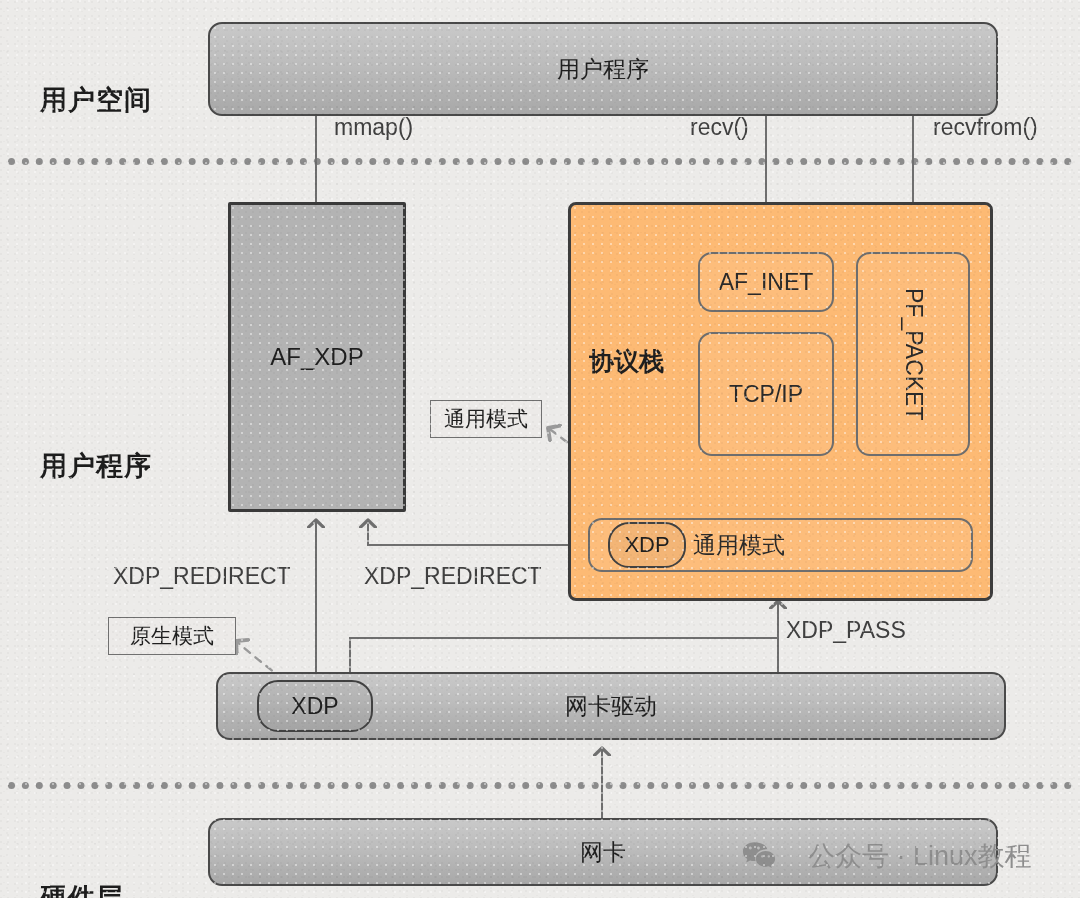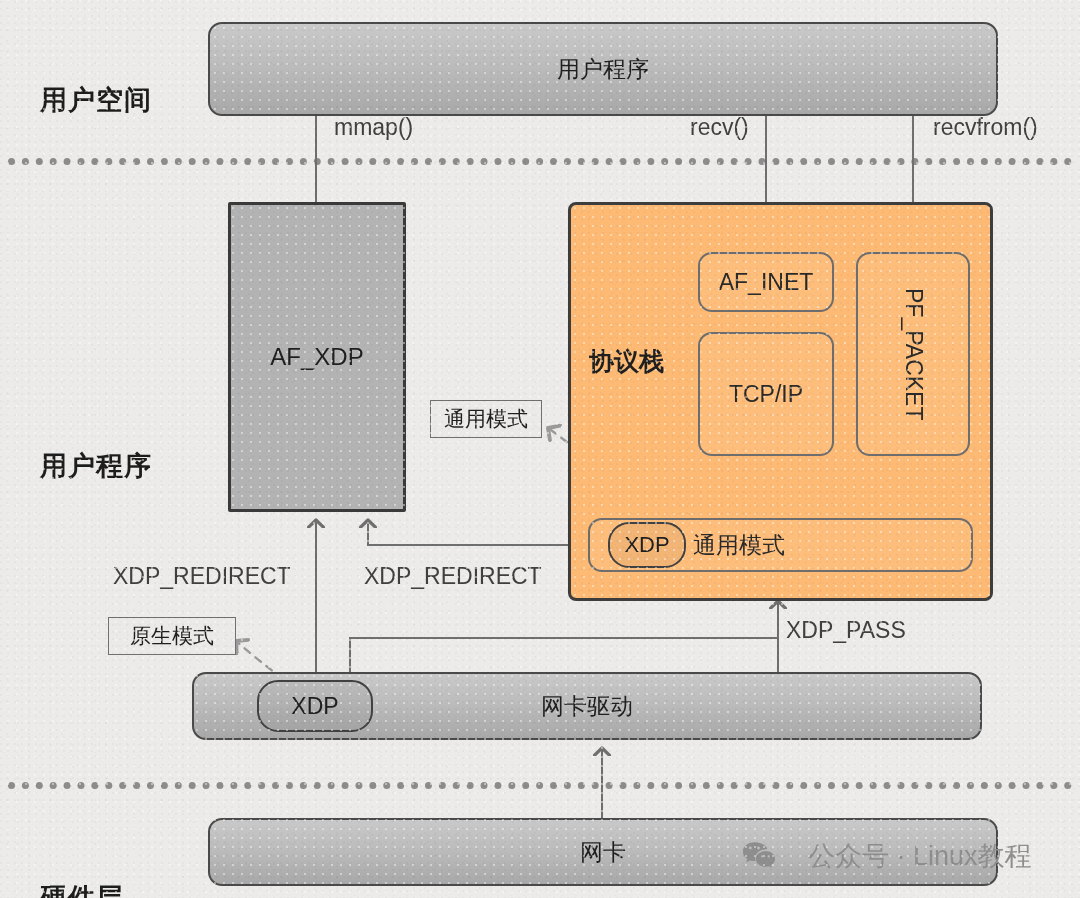--- a/index.html
+++ b/index.html
@@ -225,21 +225,21 @@
   </div>
 
   <div class="box soft-box" style="left:588px; top:518px; width:385px; height:54px; justify-content:flex-start; z-index:12;">
     <span class="box-label" style="margin-left:103px;">通用模式</span>
   </div>
 
   <div class="box soft-box-dark" style="left:608px; top:522px; width:78px; height:46px; z-index:14;">
     <span class="box-label" style="font-size:22px;">XDP</span>
   </div>
 
-  <div class="box bar" style="left:192px; top:672px; width:790px; height:68px; z-index:10;">
+  <div class="box bar" style="left:216px; top:672px; width:790px; height:68px; z-index:10;">
     <span class="box-label">网卡驱动</span>
   </div>
 
   <div class="box soft-box-dark" style="left:257px; top:680px; width:116px; height:52px; z-index:14; background:rgba(0,0,0,0.05);">
     <span class="box-label">XDP</span>
   </div>
 
   <div class="box bar" style="left:208px; top:818px; width:790px; height:68px; z-index:10;text-align:center;">
     <span class="box-label">网卡</span>
   </div>

